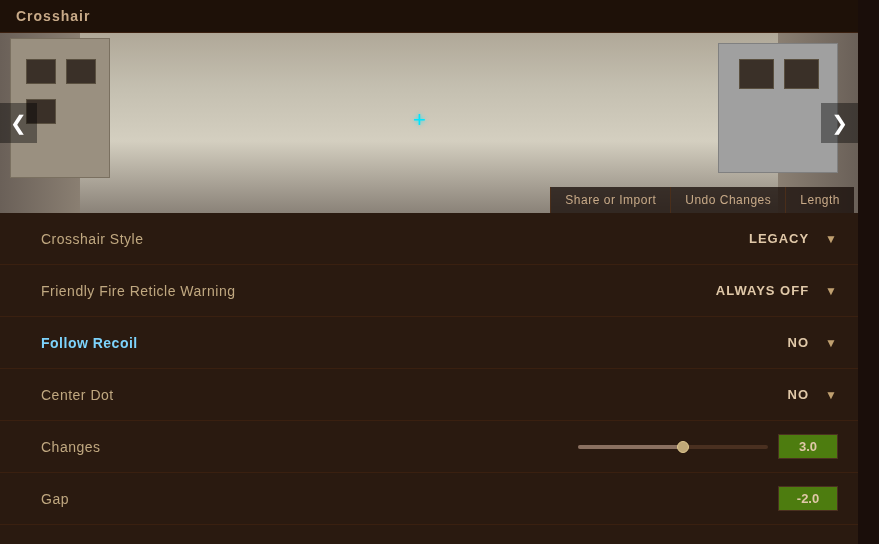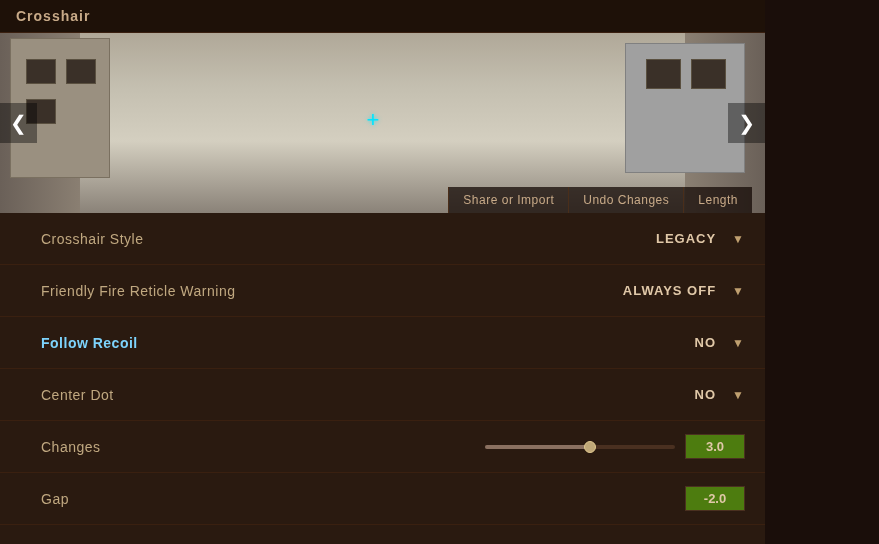--- a/index.html
+++ b/index.html
@@ -7,21 +7,21 @@
     body {
       width: 879px;
       height: 544px;
       background-color: #1a0e0a;
       font-family: 'Arial', sans-serif;
       color: #d4b896;
       overflow: hidden;
     }
 
     .page-container {
-      width: 765px;
+      width: 858px;
       height: 544px;
       background: #2a1a12;
       display: flex;
       flex-direction: column;
     }
 
     
     .section-title {
       background: #1e1108;
       padding: 8px 16px;
@@ -119,21 +119,21 @@
       display: flex;
       align-items: center;
       justify-content: center;
     }
     .nav-arrow.left { left: 0; }
     .nav-arrow.right { right: 0; }
 
     
     .preview-actions {
       position: absolute;
-      bottom: 0; right: 13px;
+      bottom: 0; right: 4px;
       display: flex;
       gap: 0;
     }
     .preview-btn {
       background: rgba(20,10,5,0.75);
       color: #c8aa88;
       border: none;
       border-left: 1px solid #4a2e1a;
       padding: 6px 14px;
       font-size: 12px;

